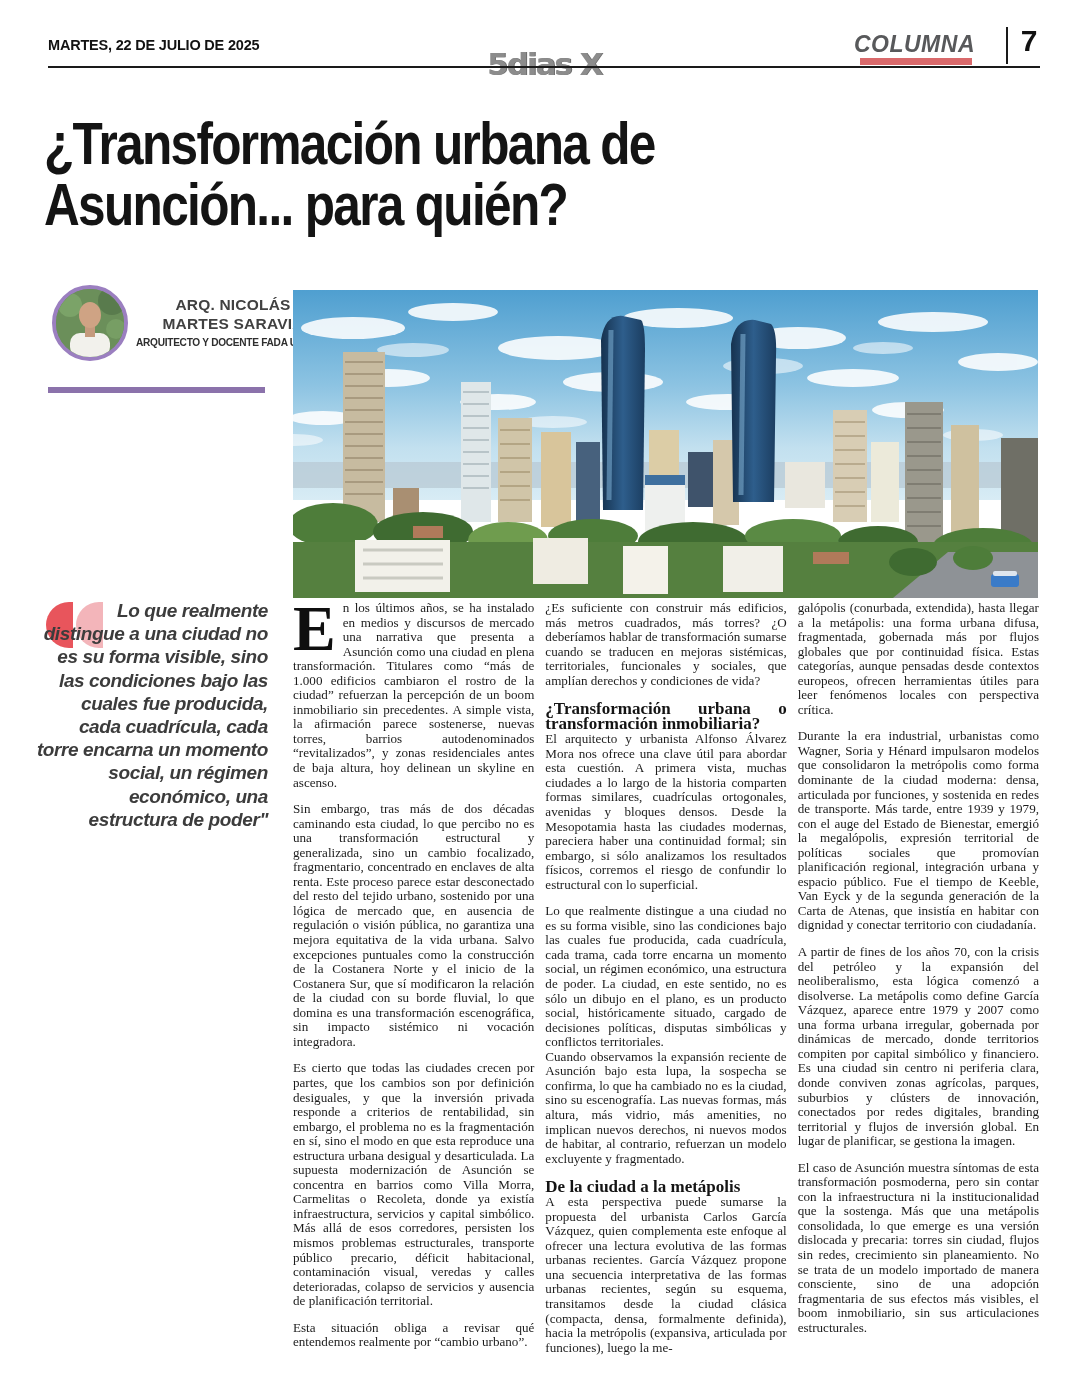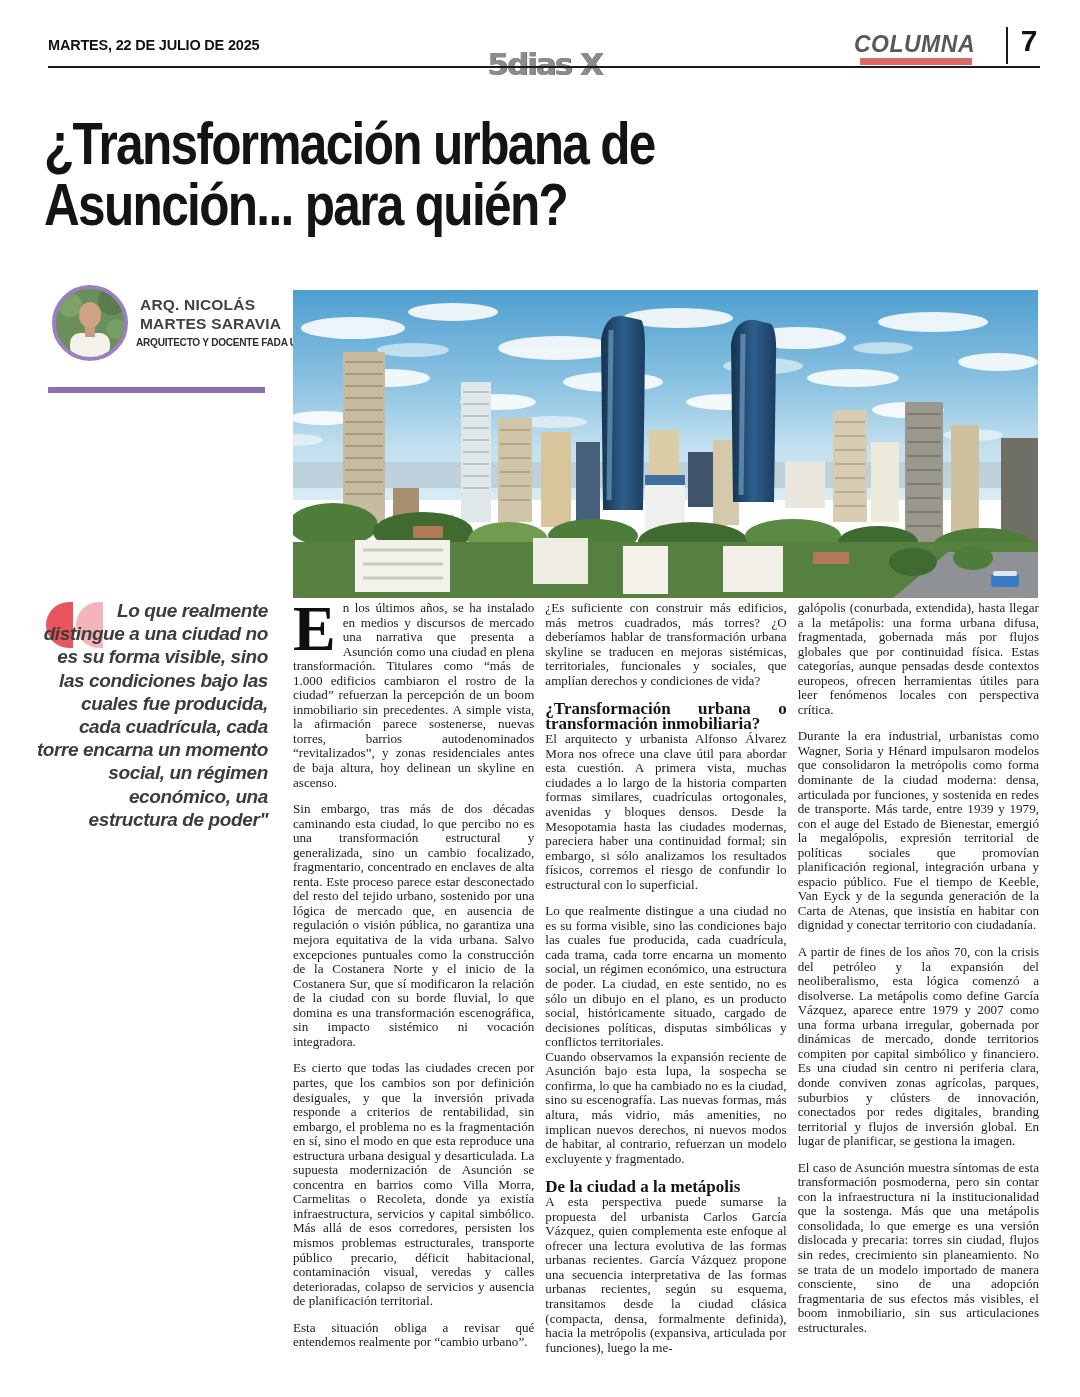--- a/index.html
+++ b/index.html
@@ -23,22 +23,22 @@
   
   .title { position:absolute; left:44px; top:114px; width:860px;
            font-family:"Liberation Sans",sans-serif; font-weight:900; font-size:59px;
            line-height:61px; letter-spacing:-2px; color:#141414;
            transform:scaleX(0.84); transform-origin:0 0; }
 
   
   .author { position:absolute; left:52px; top:285px; }
   .avatar-ring { position:absolute; left:0; top:0; width:76px; height:76px; border-radius:50%;
                  border:4px solid #9b7fc0; overflow:hidden; background:#6b8f5a; }
-  .author-name { position:absolute; left:88px; top:10px; font-family:"Liberation Sans",sans-serif;
-                 font-weight:800; font-size:15.5px; line-height:19px; color:#414141; letter-spacing:0.2px; width:200px;}
+  .author-name { position:absolute; left:81px; top:10px; font-family:"Liberation Sans",sans-serif;
+                 font-weight:800; font-size:15.5px; line-height:19px; color:#414141; letter-spacing:0.2px; width:200px;text-align:center;}
   .author-role { position:absolute; left:84px; top:51px; font-family:"Liberation Sans",sans-serif;
                  font-weight:700; font-size:11px; color:#2e2e2e; letter-spacing:-0.3px; width:220px;
                  transform:scaleX(0.92); transform-origin:0 0; }
   .purple-bar { position:absolute; left:48px; top:387px; width:217px; height:6px; background:#8b72ab; }
 
   
   .quote-marks { position:absolute; left:46px; top:602px; display:flex; gap:3px; }
   .qmark { width:27px; height:46px; border-radius:24px 0 0 24px; }
   .qmark.dark { background:#e8555c; }
   .qmark.light { background:#f3b5ba; }
@@ -213,21 +213,21 @@
   <div class="quote-text">Lo que realmente distingue a una ciudad no es su forma visible, sino las condiciones bajo las cuales fue producida, cada cuadrícula, cada torre encarna un momento social, un régimen económico, una estructura de poder"</div>
 
   <div class="columns">
     <div class="col">
       <p><span class="dropcap">E</span><span>n los últimos años, se ha instalado en medios y discursos de mercado una narrativa que presenta a Asunción como una ciudad en plena transformación. Titulares como “más de 1.000 edificios cambiaron el rostro de la ciudad” refuerzan la percepción de un boom inmobiliario sin precedentes. A simple vista, la afirmación parece sostenerse, nuevas torres, barrios autodenominados “revitalizados”, y zonas residenciales antes de baja altura, hoy delinean un skyline en ascenso.</span></p>
       <p>Sin embargo, tras más de dos décadas caminando esta ciudad, lo que percibo no es una transformación estructural y generalizada, sino un cambio focalizado, fragmentario, concentrado en enclaves de alta renta. Este proceso parece estar desconectado del resto del tejido urbano, sostenido por una lógica de mercado que, en ausencia de regulación o visión pública, no garantiza una mejora equitativa de la vida urbana. Salvo excepciones puntuales como la construcción de la Costanera Norte y el inicio de la Costanera Sur, que sí modificaron la relación de la ciudad con su borde fluvial, lo que domina es una transformación escenográfica, sin impacto sistémico ni vocación integradora.</p>
       <p>Es cierto que todas las ciudades crecen por partes, que los cambios son por definición desiguales, y que la inversión privada responde a criterios de rentabilidad, sin embargo, el problema no es la fragmentación en sí, sino el modo en que esta reproduce una estructura urbana desigual y desarticulada. La supuesta modernización de Asunción se concentra en barrios como Villa Morra, Carmelitas o Recoleta, donde ya existía infraestructura, servicios y capital simbólico. Más allá de esos corredores, persisten los mismos problemas estructurales, transporte público precario, déficit habitacional, contaminación visual, veredas y calles deterioradas, colapso de servicios y ausencia de planificación territorial.</p>
       <p>Esta situación obliga a revisar qué entendemos realmente por “cambio urbano”.</p>
     </div>
     <div class="col">
-      <p>¿Es suficiente con construir más edificios, más metros cuadrados, más torres? ¿O deberíamos hablar de transformación urbana skyline se traducen en mejoras sistémicas, territoriales, funcionales y sociales, que amplían derechos y condiciones de vida?</p>
+      <p>¿Es suficiente con construir más edificios, más metros cuadrados, más torres? ¿O deberíamos hablar de transformación sumarse cuando se traducen en mejoras sistémicas, territoriales, funcionales y sociales, que amplían derechos y condiciones de vida?</p>
       <h2>¿Transformación urbana o transformación inmobiliaria?</h2>
       <p>El arquitecto y urbanista Alfonso Álvarez Mora nos ofrece una clave útil para abordar esta cuestión. A primera vista, muchas ciudades a lo largo de la historia comparten formas similares, cuadrículas ortogonales, avenidas y bloques densos. Desde la Mesopotamia hasta las ciudades modernas, pareciera haber una continuidad formal; sin embargo, si sólo analizamos los resultados físicos, corremos el riesgo de confundir lo estructural con lo superficial.</p>
       <p class="contig">Lo que realmente distingue a una ciudad no es su forma visible, sino las condiciones bajo las cuales fue producida, cada cuadrícula, cada trama, cada torre encarna un momento social, un régimen económico, una estructura de poder. La ciudad, en este sentido, no es sólo un dibujo en el plano, es un producto social, históricamente situado, cargado de decisiones políticas, disputas simbólicas y conflictos territoriales.</p>
       <p>Cuando observamos la expansión reciente de Asunción bajo esta lupa, la sospecha se confirma, lo que ha cambiado no es la ciudad, sino su escenografía. Las nuevas formas, más altura, más vidrio, más amenities, no implican nuevos derechos, ni nuevos modos de habitar, al contrario, refuerzan un modelo excluyente y fragmentado.</p>
       <h2>De la ciudad a la metápolis</h2>
       <p>A esta perspectiva puede sumarse la propuesta del urbanista Carlos García Vázquez, quien complementa este enfoque al ofrecer una lectura evolutiva de las formas urbanas recientes. García Vázquez propone una secuencia interpretativa de las formas urbanas recientes, según su esquema, transitamos desde la ciudad clásica (compacta, densa, formalmente definida), hacia la metrópolis (expansiva, articulada por funciones), luego la me-</p>
     </div>
     <div class="col">
       <p>galópolis (conurbada, extendida), hasta llegar a la metápolis: una forma urbana difusa, fragmentada, gobernada más por flujos globales que por continuidad física. Estas categorías, aunque pensadas desde contextos europeos, ofrecen herramientas útiles para leer fenómenos locales con perspectiva crítica.</p>
       <p>Durante la era industrial, urbanistas como Wagner, Soria y Hénard impulsaron modelos que consolidaron la metrópolis como forma dominante de la ciudad moderna: densa, articulada por funciones, y sostenida en redes de transporte. Más tarde, entre 1939 y 1979, con el auge del Estado de Bienestar, emergió la megalópolis, expresión territorial de políticas sociales que promovían planificación regional, integración urbana y espacio público. Fue el tiempo de Keeble, Van Eyck y de la segunda generación de la Carta de Atenas, que insistía en habitar con dignidad y conectar territorio con ciudadanía.</p>

